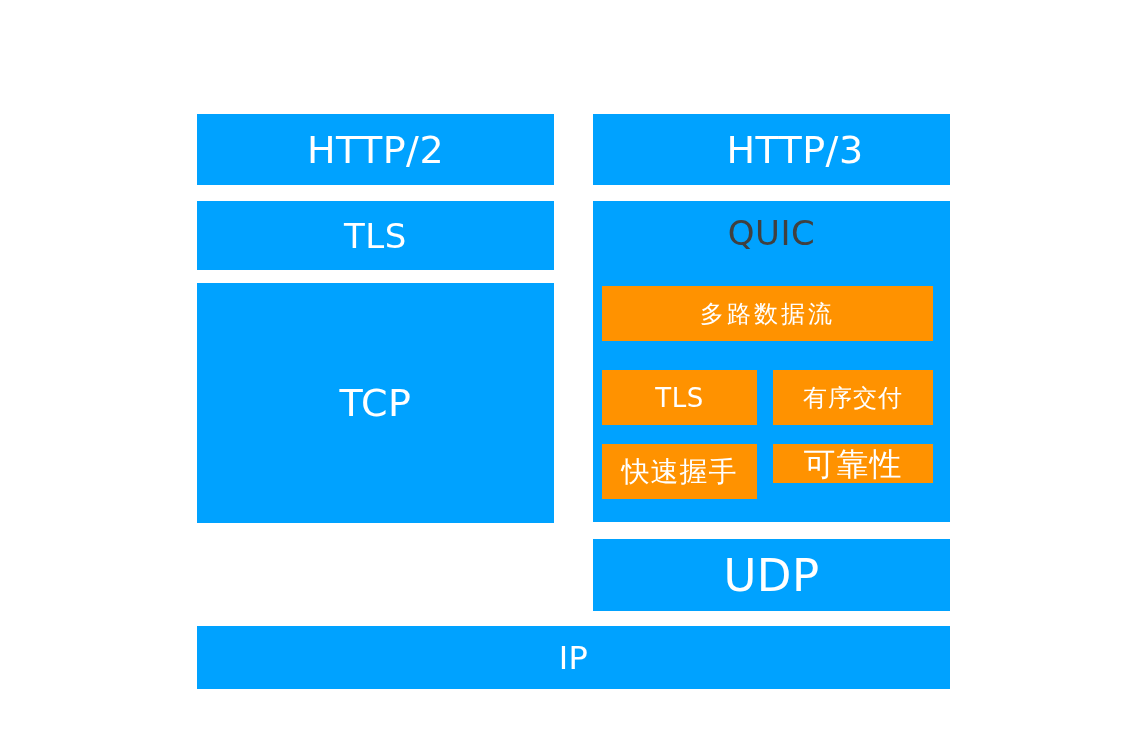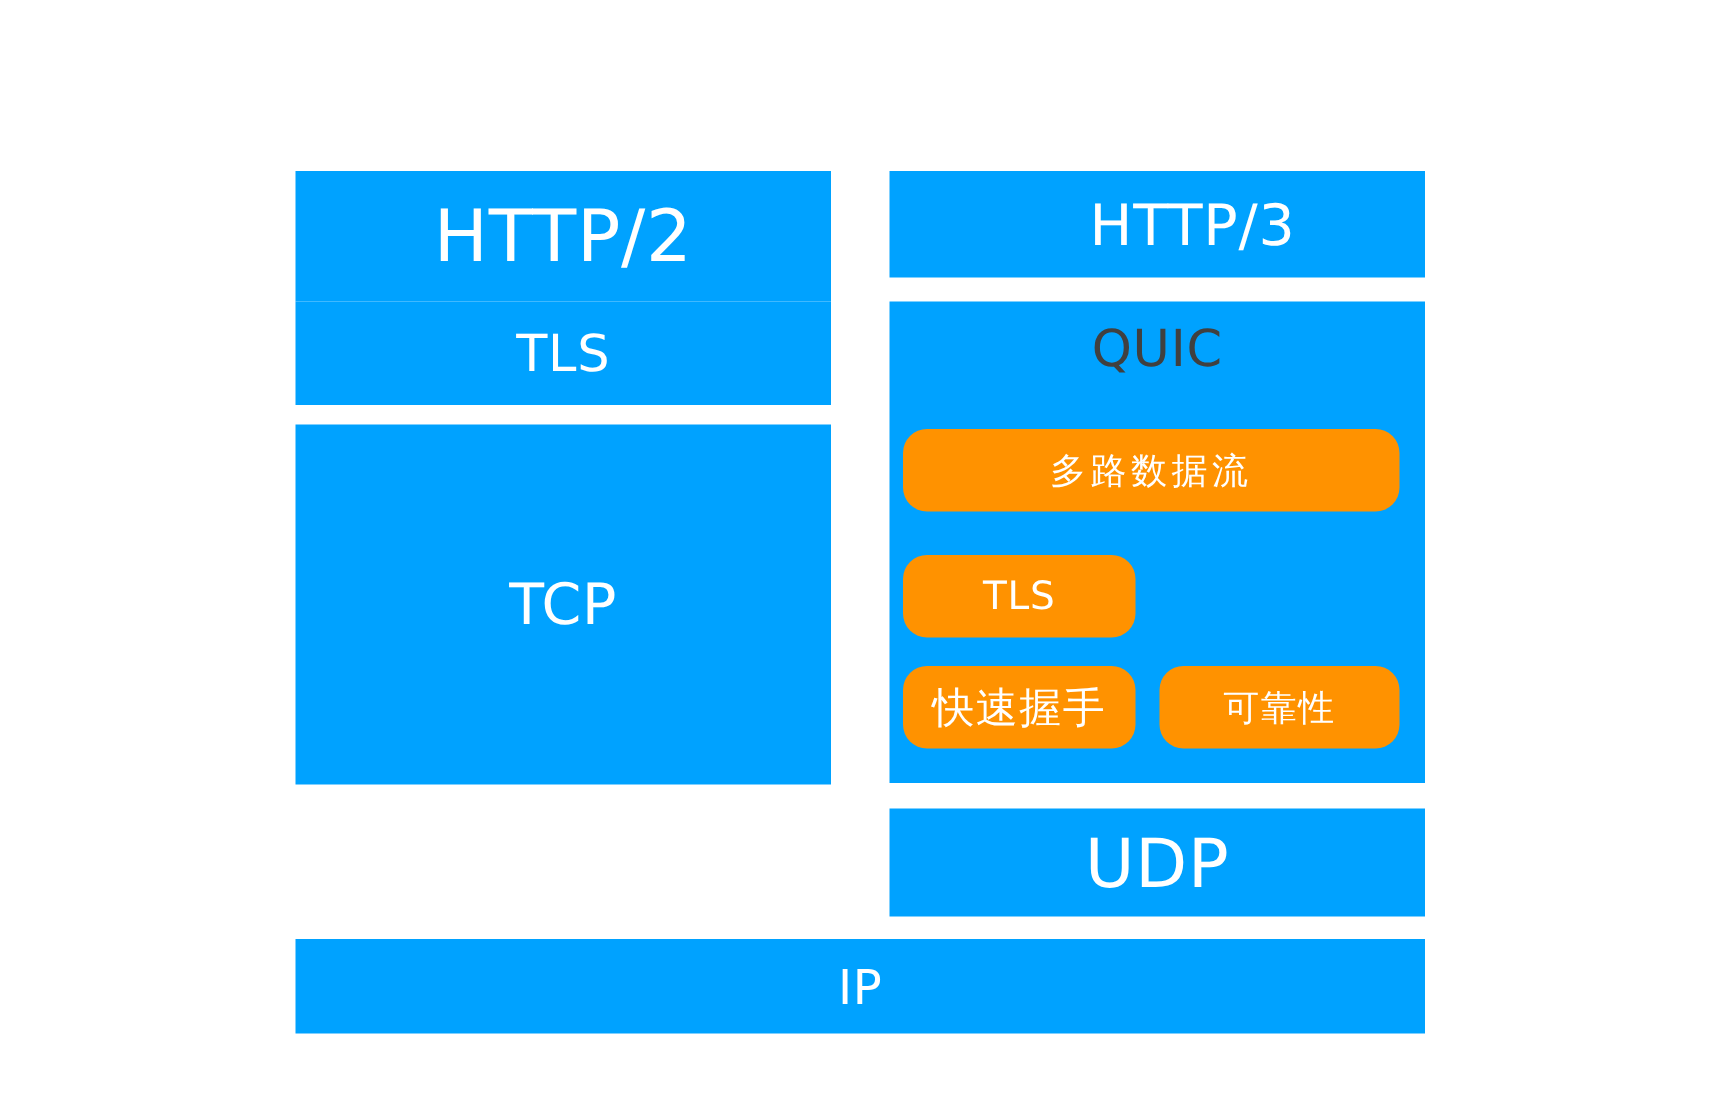--- a/index.html
+++ b/index.html
@@ -35,30 +35,29 @@
     letter-spacing: 0.5px;
     white-space: nowrap;
   }
 
   .blue {
     background: #00a2ff;
   }
 
   .orange {
     background: #ff9200;
-    border-radius: 16px;
   }
 
   
   .http2-box {
     left: 197px;
     top: 114px;
     width: 357px;
-    height: 87px;
-    font-size: 48px;
+    height: 71px;
+    font-size: 38px;
   }
 
   .tls-left-box {
     left: 197px;
     top: 201px;
     width: 357px;
     height: 69px;
     font-size: 34px;
   }
 
@@ -137,22 +136,22 @@
     width: 155px;
     height: 55px;
     font-size: 28px;
     letter-spacing: 1px;
   }
 
   .reliability-box {
     left: 773px;
     top: 444px;
     width: 160px;
-    height: 55px;
-    font-size: 24px;
+    height: 39px;
+    font-size: 32px;
     letter-spacing: 1px;
   }
 
   .udp-box {
     left: 593px;
     top: 539px;
     width: 357px;
     height: 72px;
     font-size: 45px;
   }
@@ -180,20 +179,21 @@
   <div class="box blue http3-box">HTTP/3</div>
 
   <div class="quic-container">
     <div class="quic-title">QUIC</div>
   </div>
 
   <div class="box orange multiplex-box">多路数据流</div>
 
   <div class="box orange tls-quic-box">TLS</div>
 
+  <div class="box orange ordered-delivery-box">有序交付</div>
 
   <div class="box orange fast-handshake-box">快速握手</div>
 
   <div class="box orange reliability-box">可靠性</div>
 
   <div class="box blue udp-box">UDP</div>
 
   <div class="box blue ip-box">IP</div>
 
 </div>

